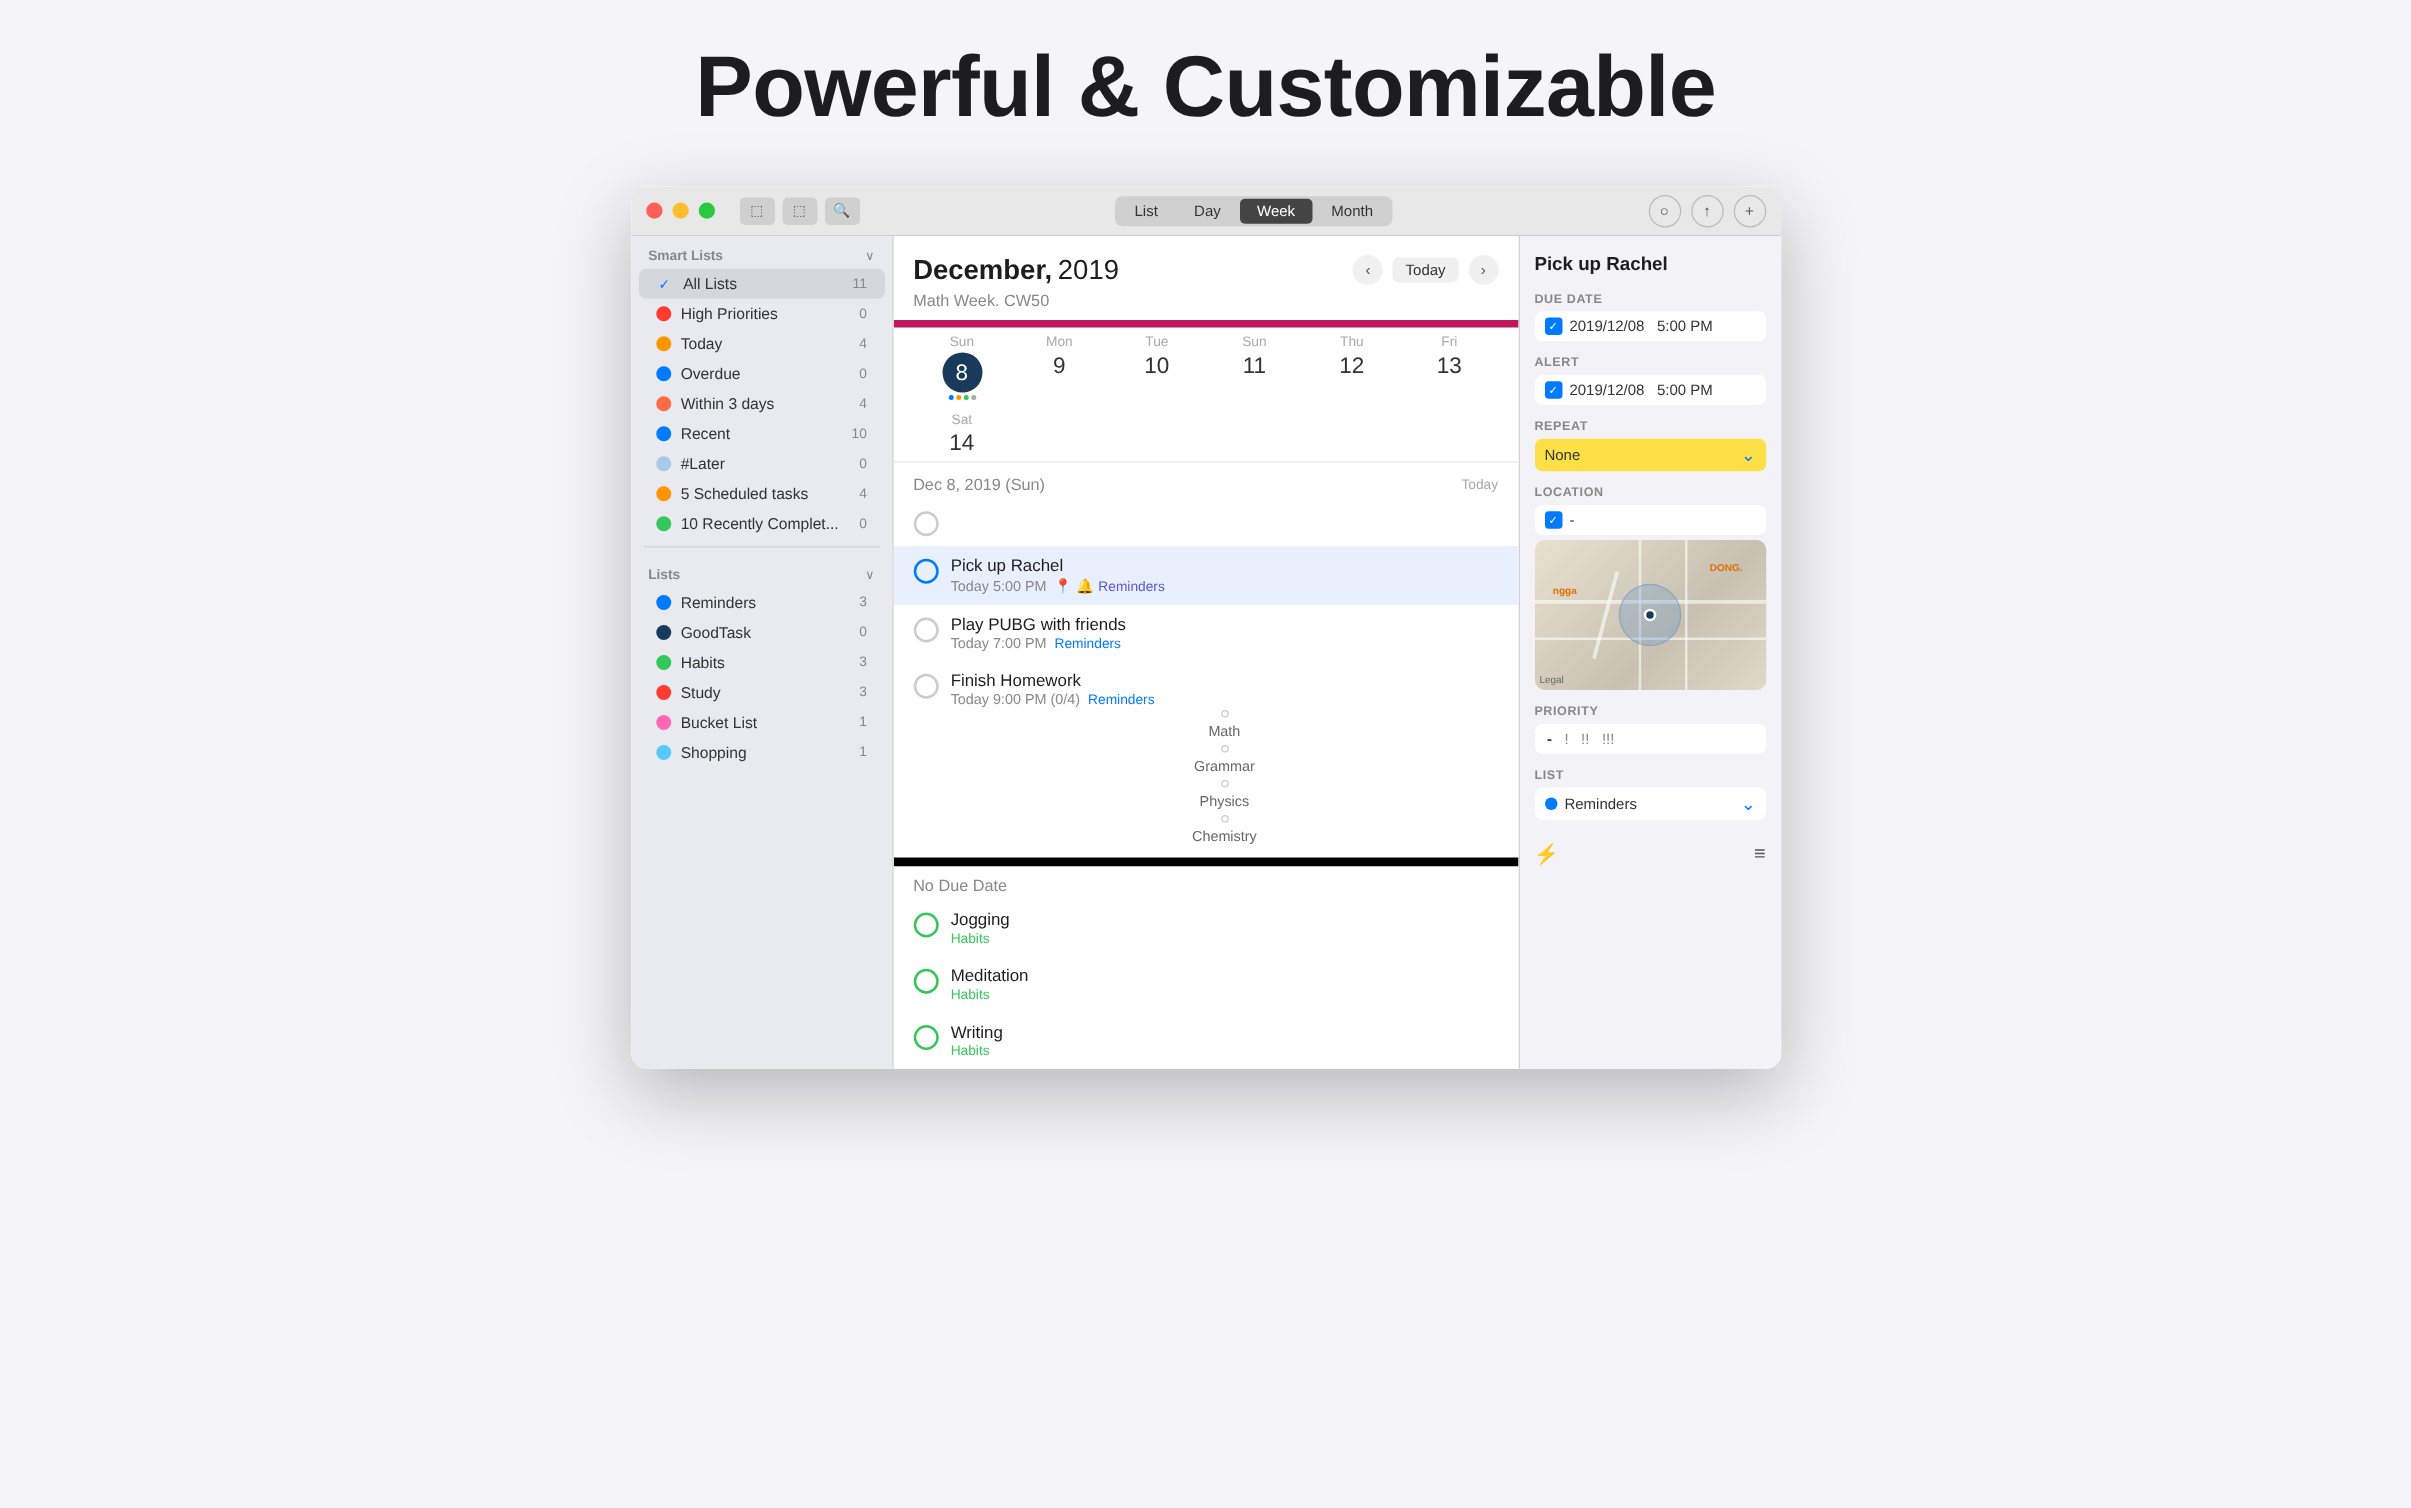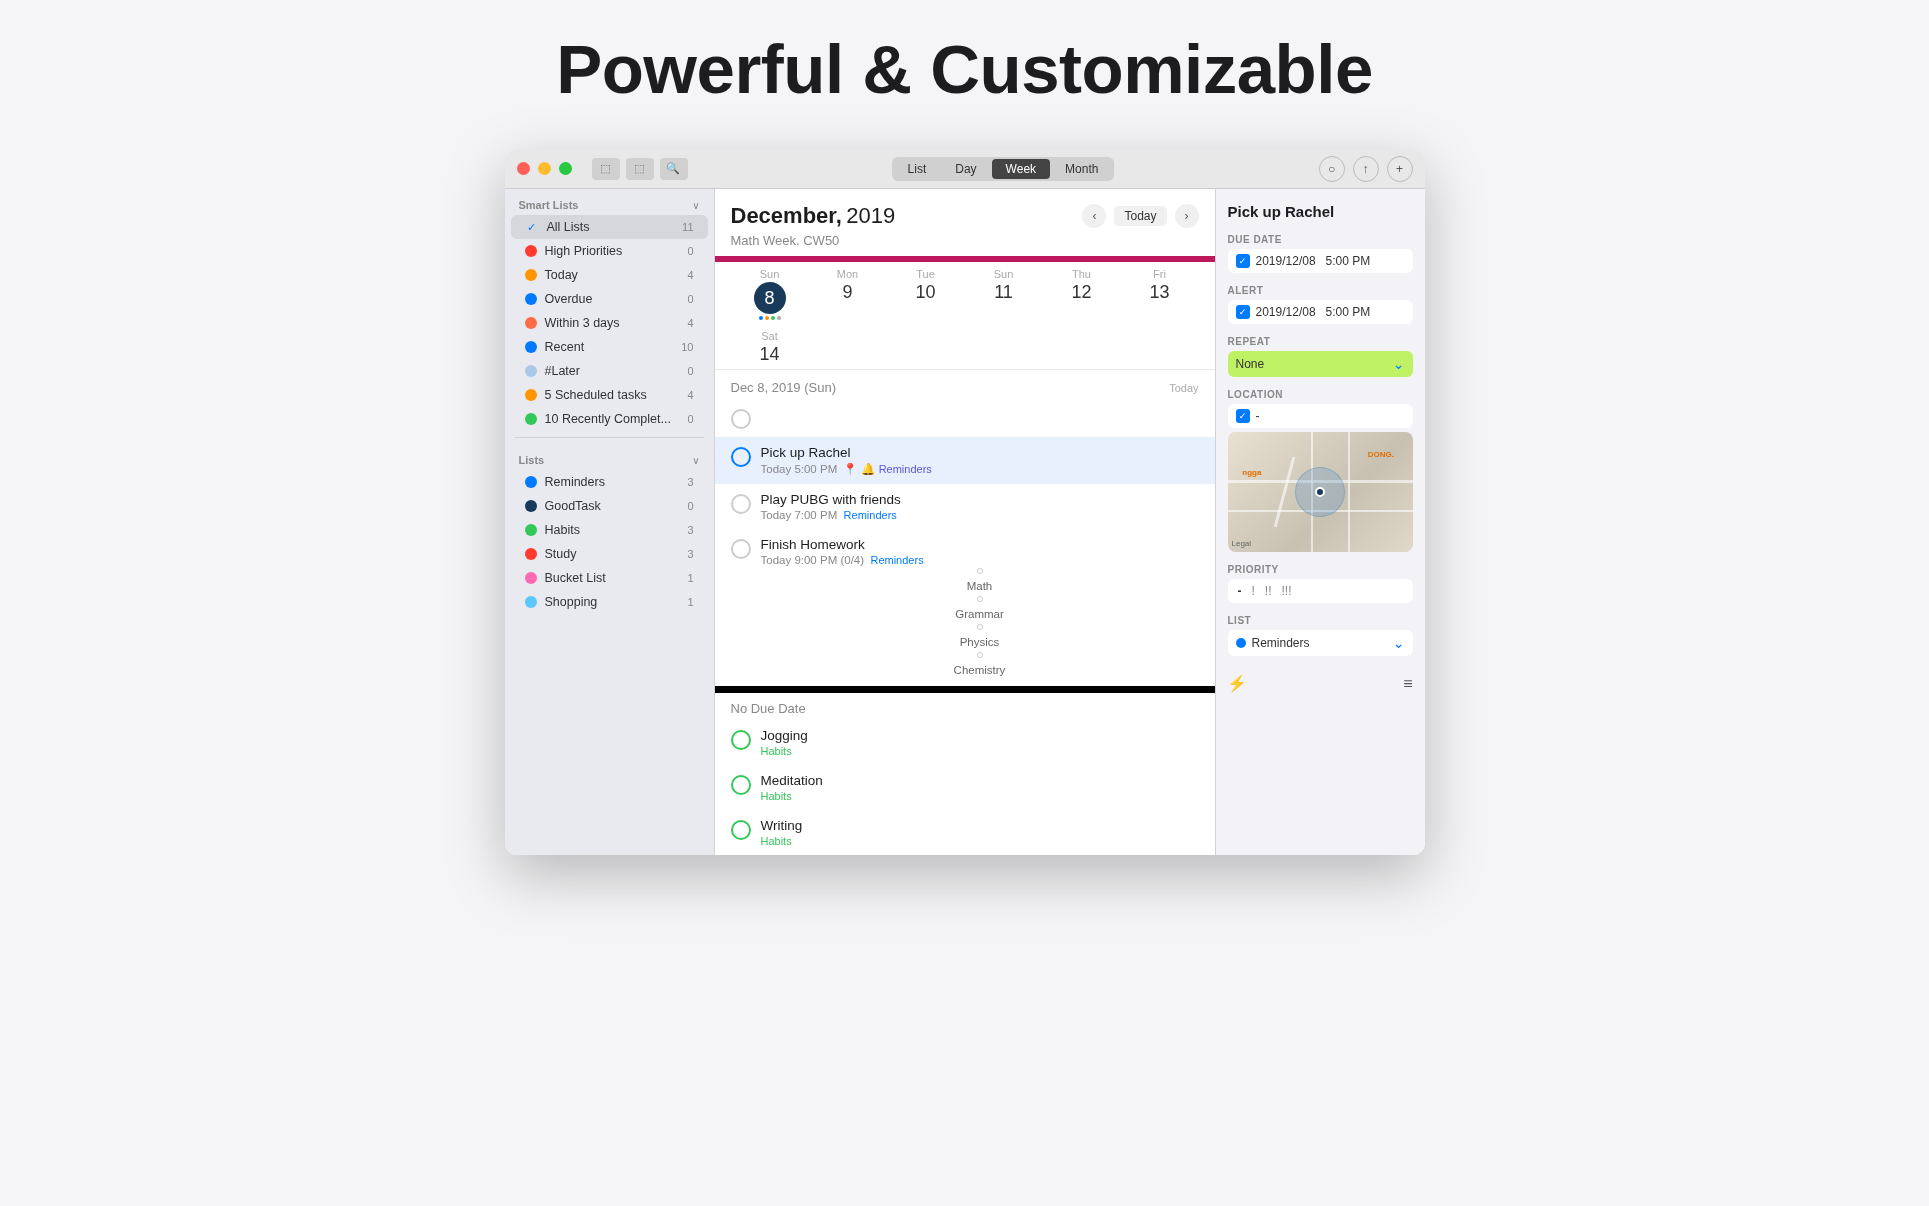--- a/index.html
+++ b/index.html
@@ -369,21 +369,21 @@
       font-size: 9px;
       flex-shrink: 0;
     }
     .detail-field-val {
       font-size: 12px;
       color: #333;
     }
     .detail-select-row {
       display: flex;
       align-items: center;
-      background: #bef264;
+      background: #fde047;
       border-radius: 6px;
       padding: 5px 8px;
       justify-content: space-between;
     }
     .detail-select-val {
       font-size: 12px;
       color: #333;
     }
     .detail-select-arrow {
       color: #007aff;

